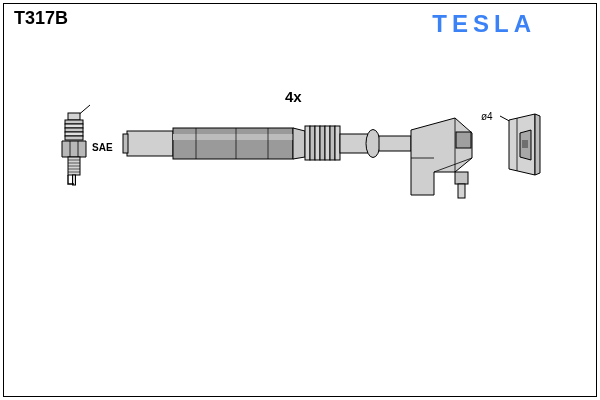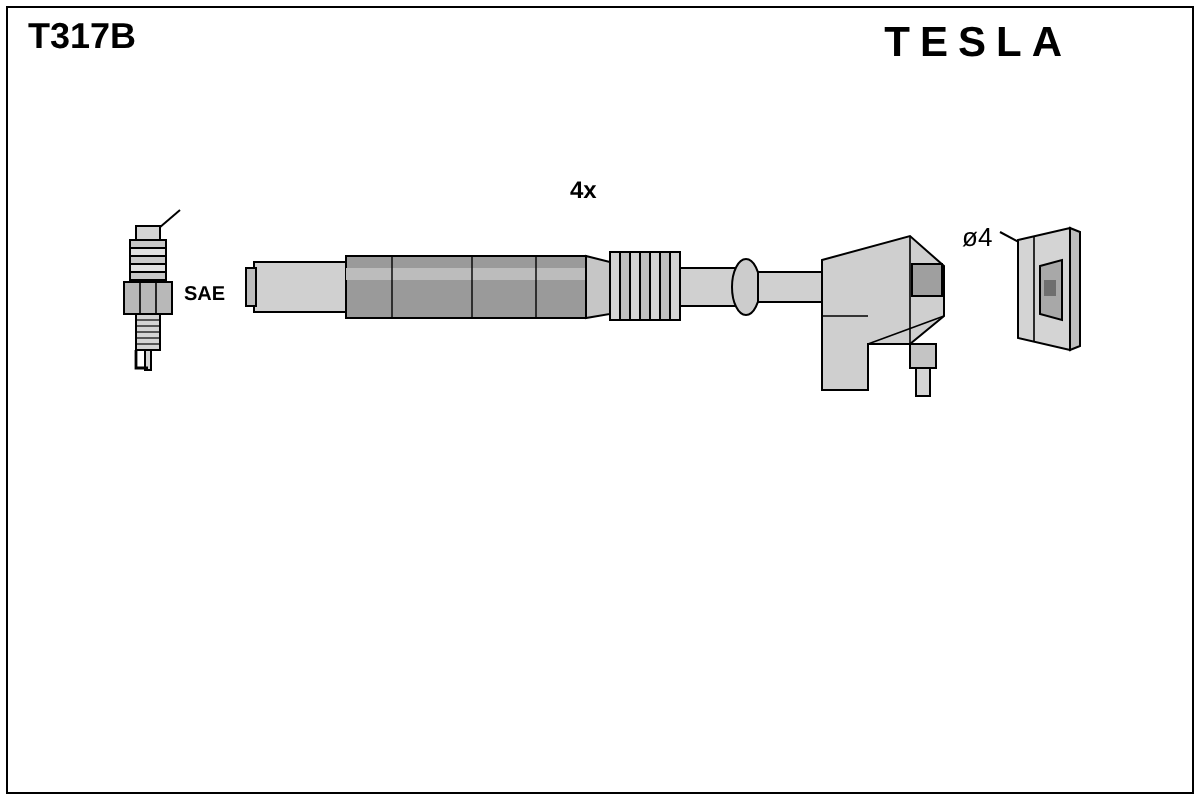--- a/index.html
+++ b/index.html
@@ -45,50 +45,50 @@
     top: 34px;
     font-size: 8px;
     letter-spacing: 0.4px;
     color: #000000;
     white-space: nowrap;
   }
   #brand-logo {
     position: absolute;
     right: 20px;
     top: 10px;
-    font-size: 21px;
+    font-size: 24px;
     font-weight: bold;
     letter-spacing: 5px;
-    color: #000000;
+    color: #3b82f6;
     white-space: nowrap;
   }
   #qty-label {
     position: absolute;
     left: 285px;
     top: 88px;
-    font-size: 12px;
+    font-size: 15px;
     font-weight: bold;
     color: #000000;
     white-space: nowrap;
   }
   #sae-label {
     position: absolute;
     left: 92px;
     top: 102px;
     font-size: 10px;
     font-weight: bold;
     color: #000000;
     white-space: nowrap;
     margin-top: 40px;
   }
   #dia-label {
     position: absolute;
     left: 481px;
     top: 111px;
-    font-size: 13px;
+    font-size: 10px;
     color: #000000;
     white-space: nowrap;
   }
   #drawing {
     position: absolute;
     left: 0;
     top: 0;
   }
 </style>
 </head>

